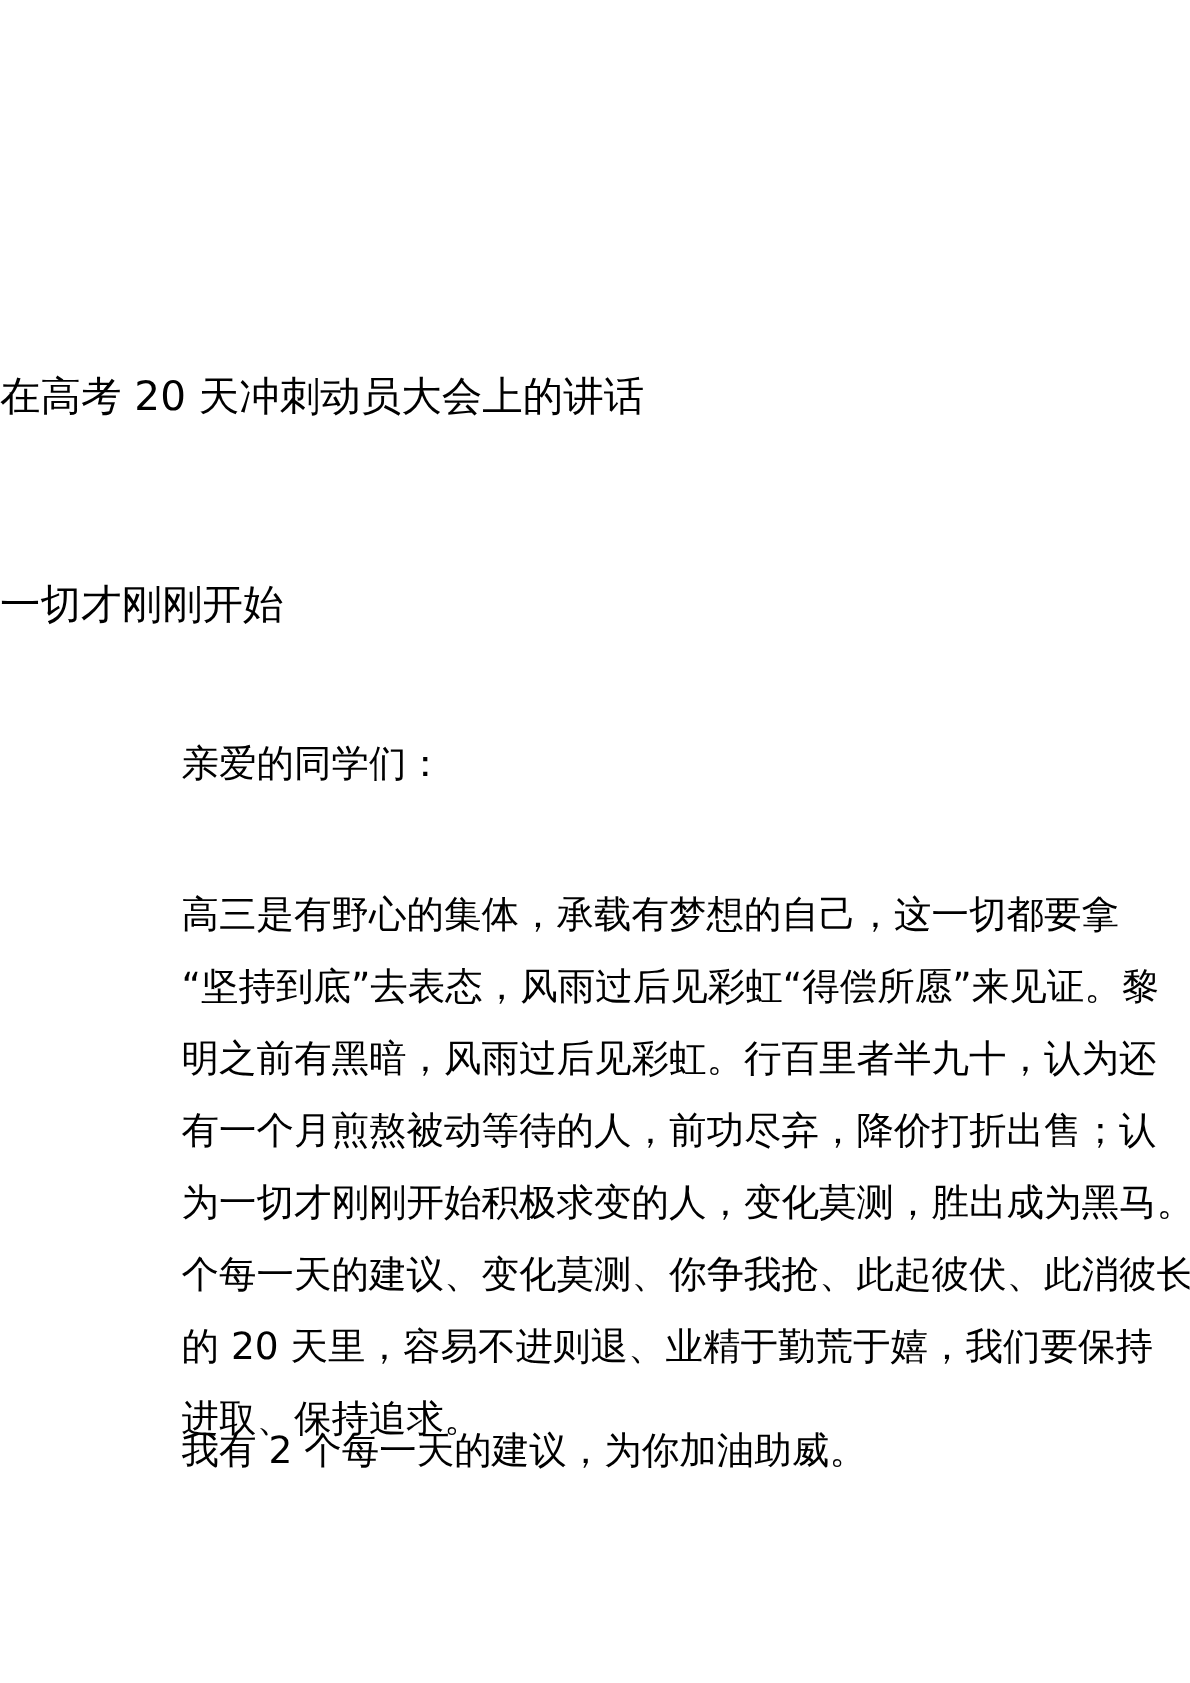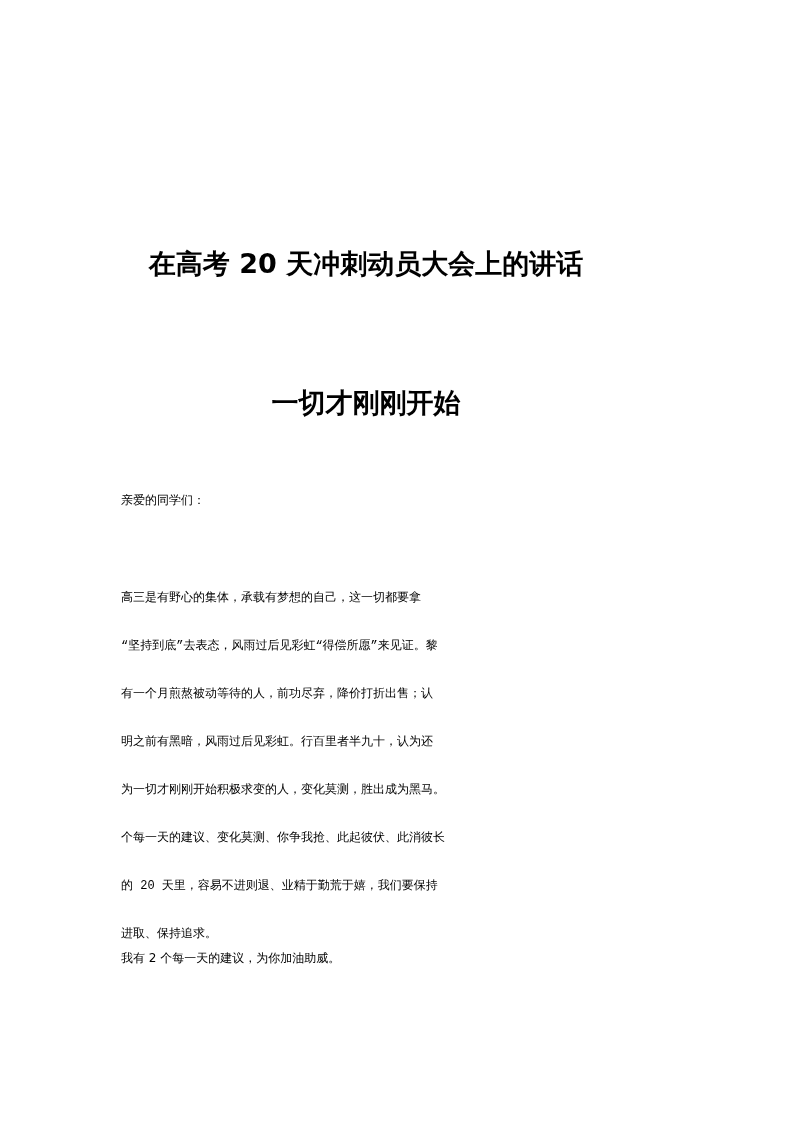--- a/index.html
+++ b/index.html
@@ -1,38 +1,38 @@
 <!DOCTYPE html>
 <html><head>
   <meta charset="utf-8">
   <style>
     html, body { margin: 0; padding: 0; background: #ffffff; }
     body { width: 793px; height: 1122px; position: relative; overflow: hidden;
            font-family: "DejaVu Sans", "Liberation Sans", sans-serif; color: #000; }
-    .title { position: absolute; left: 0; width: 732px; text-align: center;
-             font-weight: bold; font-size: 27px; letter-spacing: 0px; }
+    .title { position: absolute; left: 0; width: 732px; text-align: left;
+             font-weight: normal; font-size: 27px; letter-spacing: 0px; }
     .t1 { top: 246px; }
     .t2 { top: 368px; margin-top: 17px; }
-    .para { position: absolute; left: 121px; width: 570px; font-size: 12px; }
+    .para { position: absolute; left: 121px; width: 570px; font-size: 25px; }
     .greet { top: 492px; }
-    .body-lines { top: 574px; line-height: 48px; font-family: Liberation Mono, monospace; }
+    .body-lines { top: 586px; line-height: 48px; }
     .body-lines div { white-space: nowrap; }
     .closing { top: 950px; }
   </style>
 </head>
 <body>
 
 <div>
   <div class="title t1">在高考 20 天冲刺动员大会上的讲话</div>
   <div class="title t2">一切才刚刚开始</div>
   <div class="para greet">亲爱的同学们：</div>
   <div class="para body-lines">
     <div>高三是有野心的集体，承载有梦想的自己，这一切都要拿</div>
     <div>“坚持到底”去表态，风雨过后见彩虹“得偿所愿”来见证。黎</div>
+    <div>明之前有黑暗，风雨过后见彩虹。行百里者半九十，认为还</div>
     <div>有一个月煎熬被动等待的人，前功尽弃，降价打折出售；认</div>
-    <div>明之前有黑暗，风雨过后见彩虹。行百里者半九十，认为还</div>
     <div>为一切才刚刚开始积极求变的人，变化莫测，胜出成为黑马。</div>
     <div>个每一天的建议、变化莫测、你争我抢、此起彼伏、此消彼长</div>
     <div>的 20 天里，容易不进则退、业精于勤荒于嬉，我们要保持</div>
     <div>进取、保持追求。</div>
   </div>
   <div class="para closing">我有 2 个每一天的建议，为你加油助威。</div>
 </div>
 
 </body></html>

